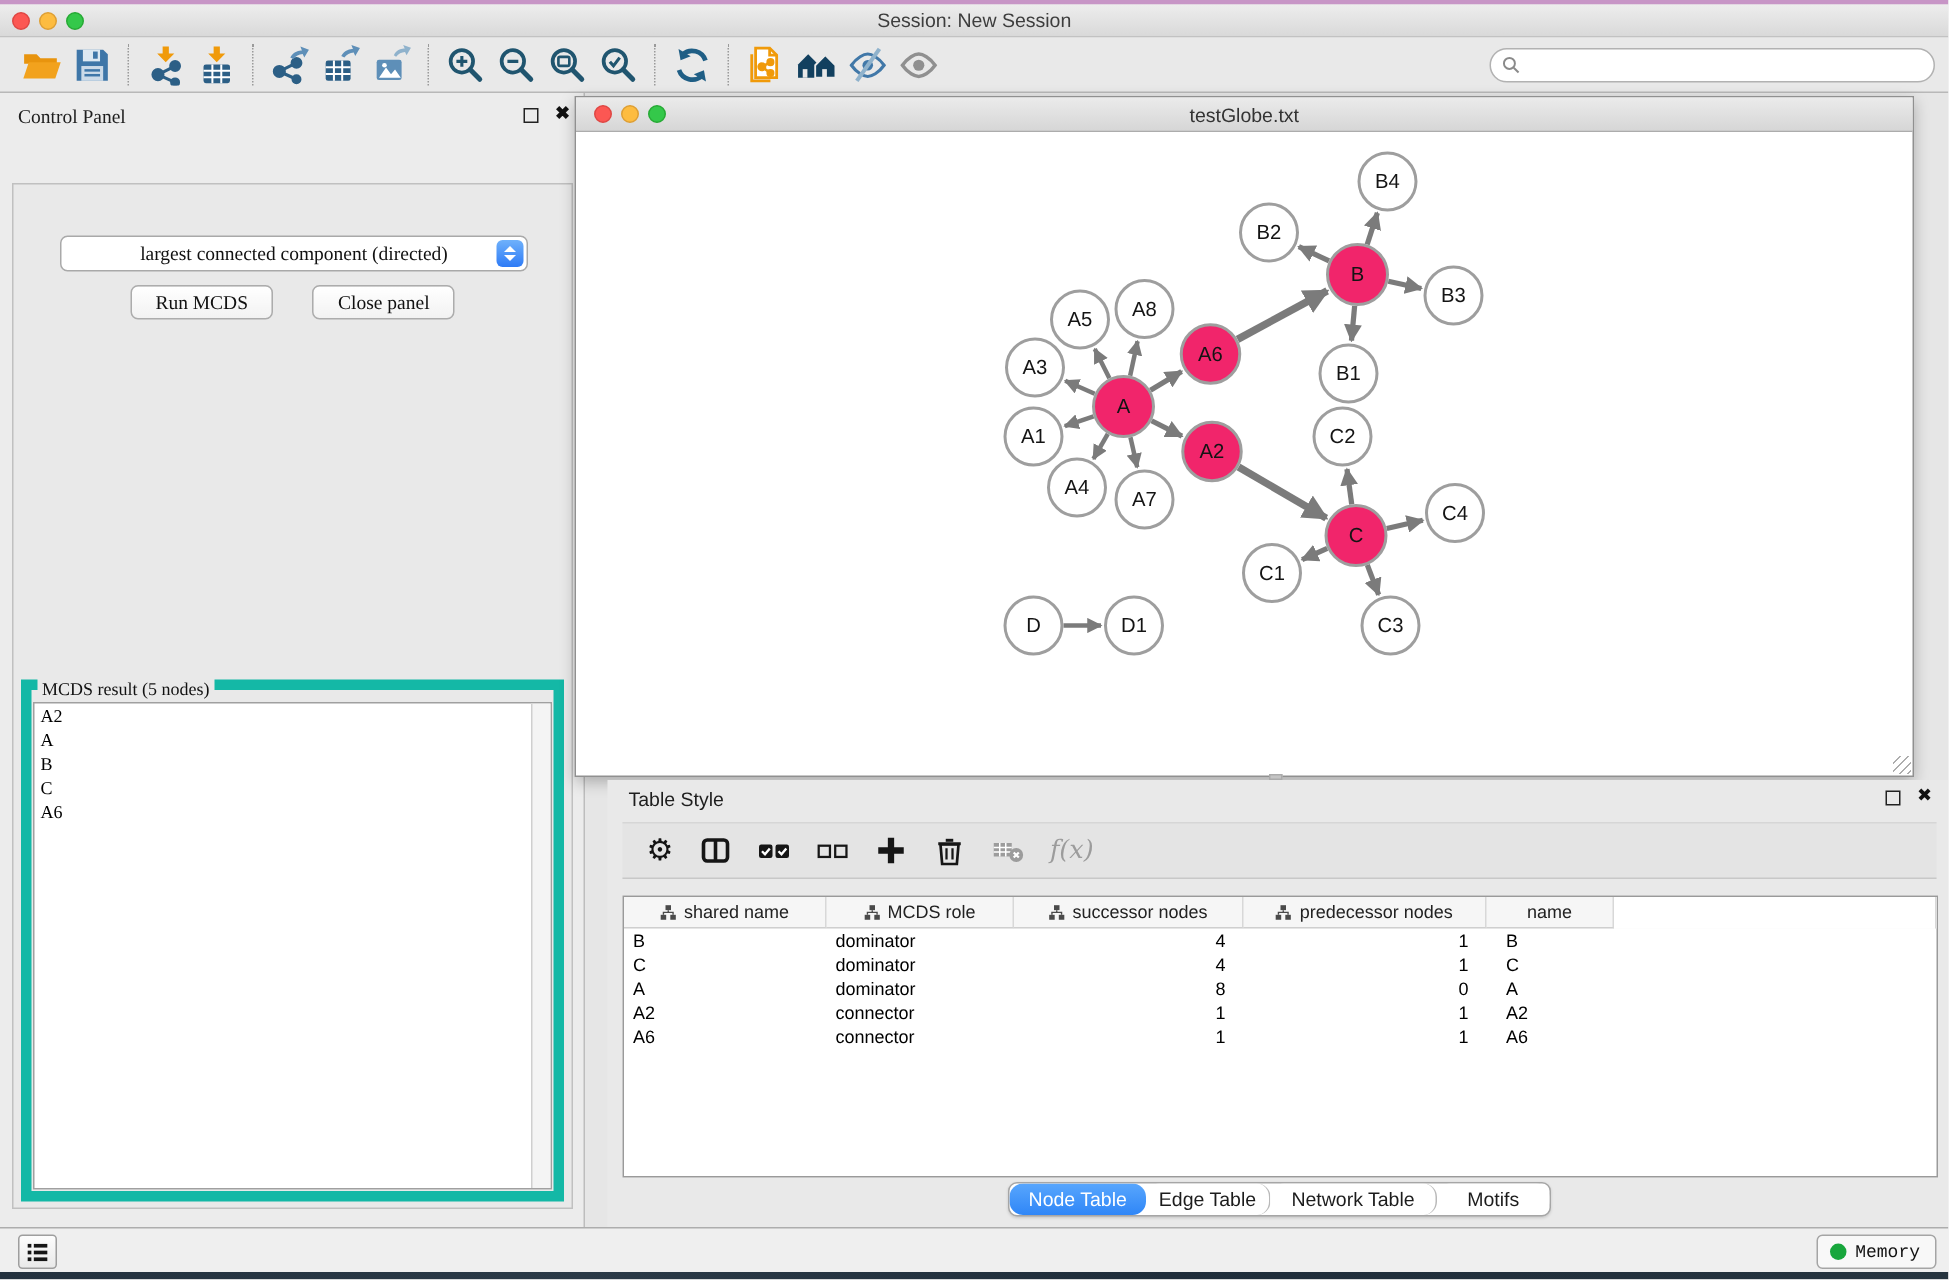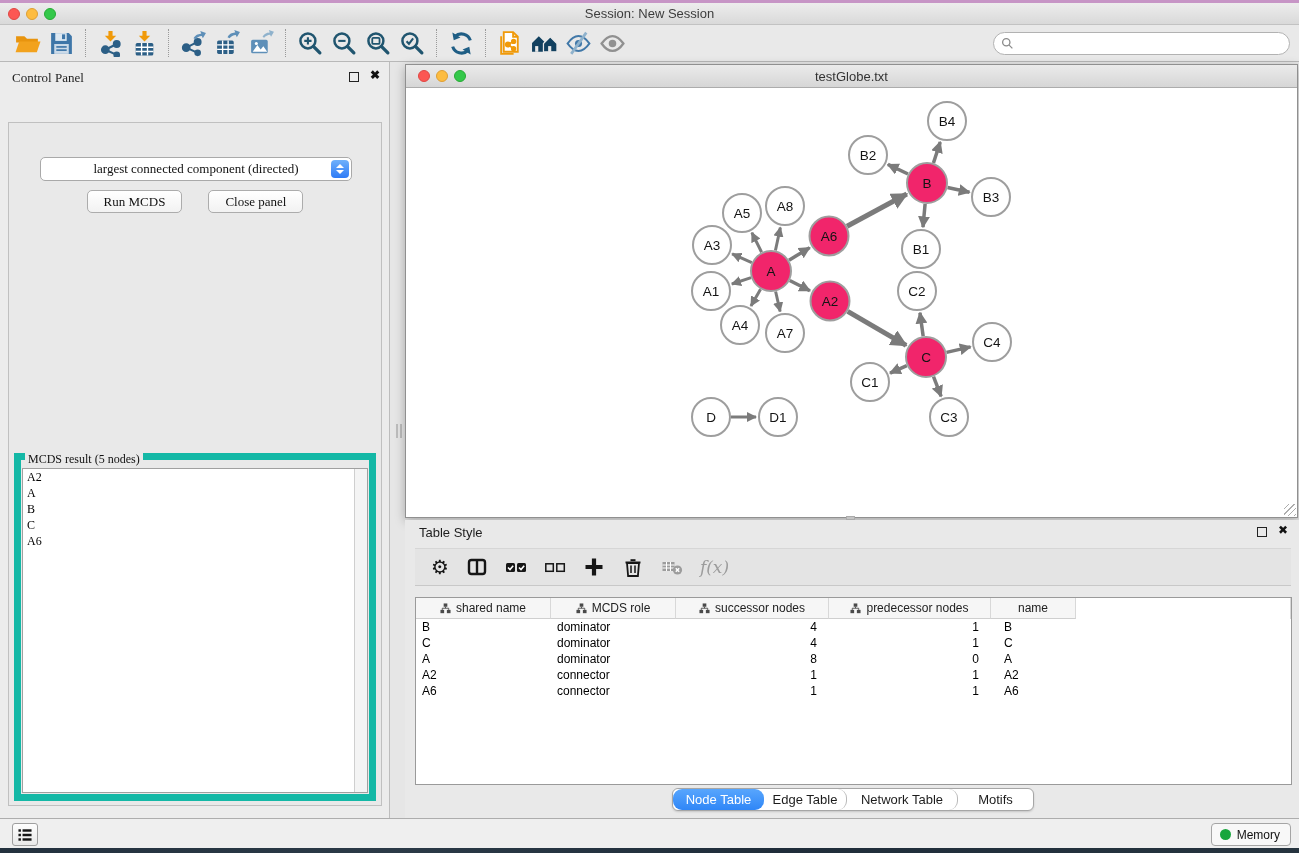--- a/index.html
+++ b/index.html
@@ -62,21 +62,21 @@
   .mcds-fieldset { position:absolute; left:5px; top:330px; width:362px; height:348px;
     border:7px solid #14b8a6; }
   .mcds-legend { position:absolute; top:-8px; left:4px; background:#E9E9E9; padding:0 3px; font-size:12px; color:#111; }
   .mcds-list { position:absolute; left:1px; top:8px; right:1px; bottom:1px; background:#fff;
     border:1px solid #A0A0A0; overflow:hidden; }
   .mcds-list .track { position:absolute; right:0; top:0; bottom:0; width:13px; background:#F4F4F4;
     border-left:1px solid #CFCFCF; }
   .mcds-item { font-size:12px; line-height:16px; padding-left:4px; color:#000; }
 
   
-  .net-window { position:absolute; left:405px; top:64px; width:893px; height:454px; background:#fff;
+  .net-window { position:absolute; left:383px; top:64px; width:893px; height:454px; background:#fff;
     border:1px solid #909090; box-shadow:0 3px 10px rgba(0,0,0,0.28); }
   .net-titlebar { position:absolute; left:0; top:0; right:0; height:23px;
     background:linear-gradient(#EBEBEB,#D6D6D6); border-bottom:1px solid #ACACAC; }
   .net-titlebar .title { position:absolute; left:0; right:0; top:4px; text-align:center; font-size:13px; color:#333; }
   .net-titlebar .tl { top:5px; }
   .net-titlebar .red { left:12px; } .net-titlebar .yel { left:30px; } .net-titlebar .grn { left:48px; }
   .net-canvas { position:absolute; left:0; top:23px; width:891px; height:429px; }
   .grip { position:absolute; right:1px; bottom:1px; width:12px; height:12px;
     background:repeating-linear-gradient(135deg, transparent 0 3px, #ADADAD 3px 4px); }
   .split-dot { position:absolute; left:846px; top:516px; width:9px; height:4px; background:#C4C4C4; border:1px solid #ABABAB; }
@@ -104,21 +104,21 @@
   .dt-cell { padding:0 6px; color:#000; white-space:nowrap; }
   .dt-cell.r { text-align:right; padding-right:12px; }
   .dt-cell.namecol { padding-left:13px; }
 
   .bottom-tabs { position:absolute; left:267px; top:268px; }
   .bt-tabs { box-shadow:0 1px 2px rgba(0,0,0,0.15); }
   .bt-tabs .seg { font-weight:400; font-size:13px;border-radius:9px; }
 
   
   .statusbar { position:absolute; left:0; top:818px; width:1299px; height:30px; background:#EFEFEF;
-    border-top:1px solid #ADADAD; }
+    border-top:1px solid #ADADAD;font-family:Liberation Mono, monospace; }
   .status-listbtn { position:absolute; left:12px; top:4px; width:26px; height:23px;
     background:linear-gradient(#FDFDFD,#E9E9E9); border:1px solid #9E9E9E; border-radius:3px;
     display:flex; align-items:center; justify-content:center; }
   .memory-btn { position:absolute; right:8px; top:4px; height:23px; padding:0 10px 0 8px;
     background:#F8F8F8; border:1px solid #A5A5A5; border-radius:4px; display:flex; align-items:center; gap:6px;
     font-size:12px; color:#111; }
   .memory-dot { width:11px; height:11px; border-radius:50%; background:#17A63C; }
   .bottom-strip { position:absolute; left:0; top:848px; width:1299px; height:5px;
     background:linear-gradient(90deg,#23313E,#2B3A47 30%,#1F2D3A 60%,#26343F); }
 </style>

